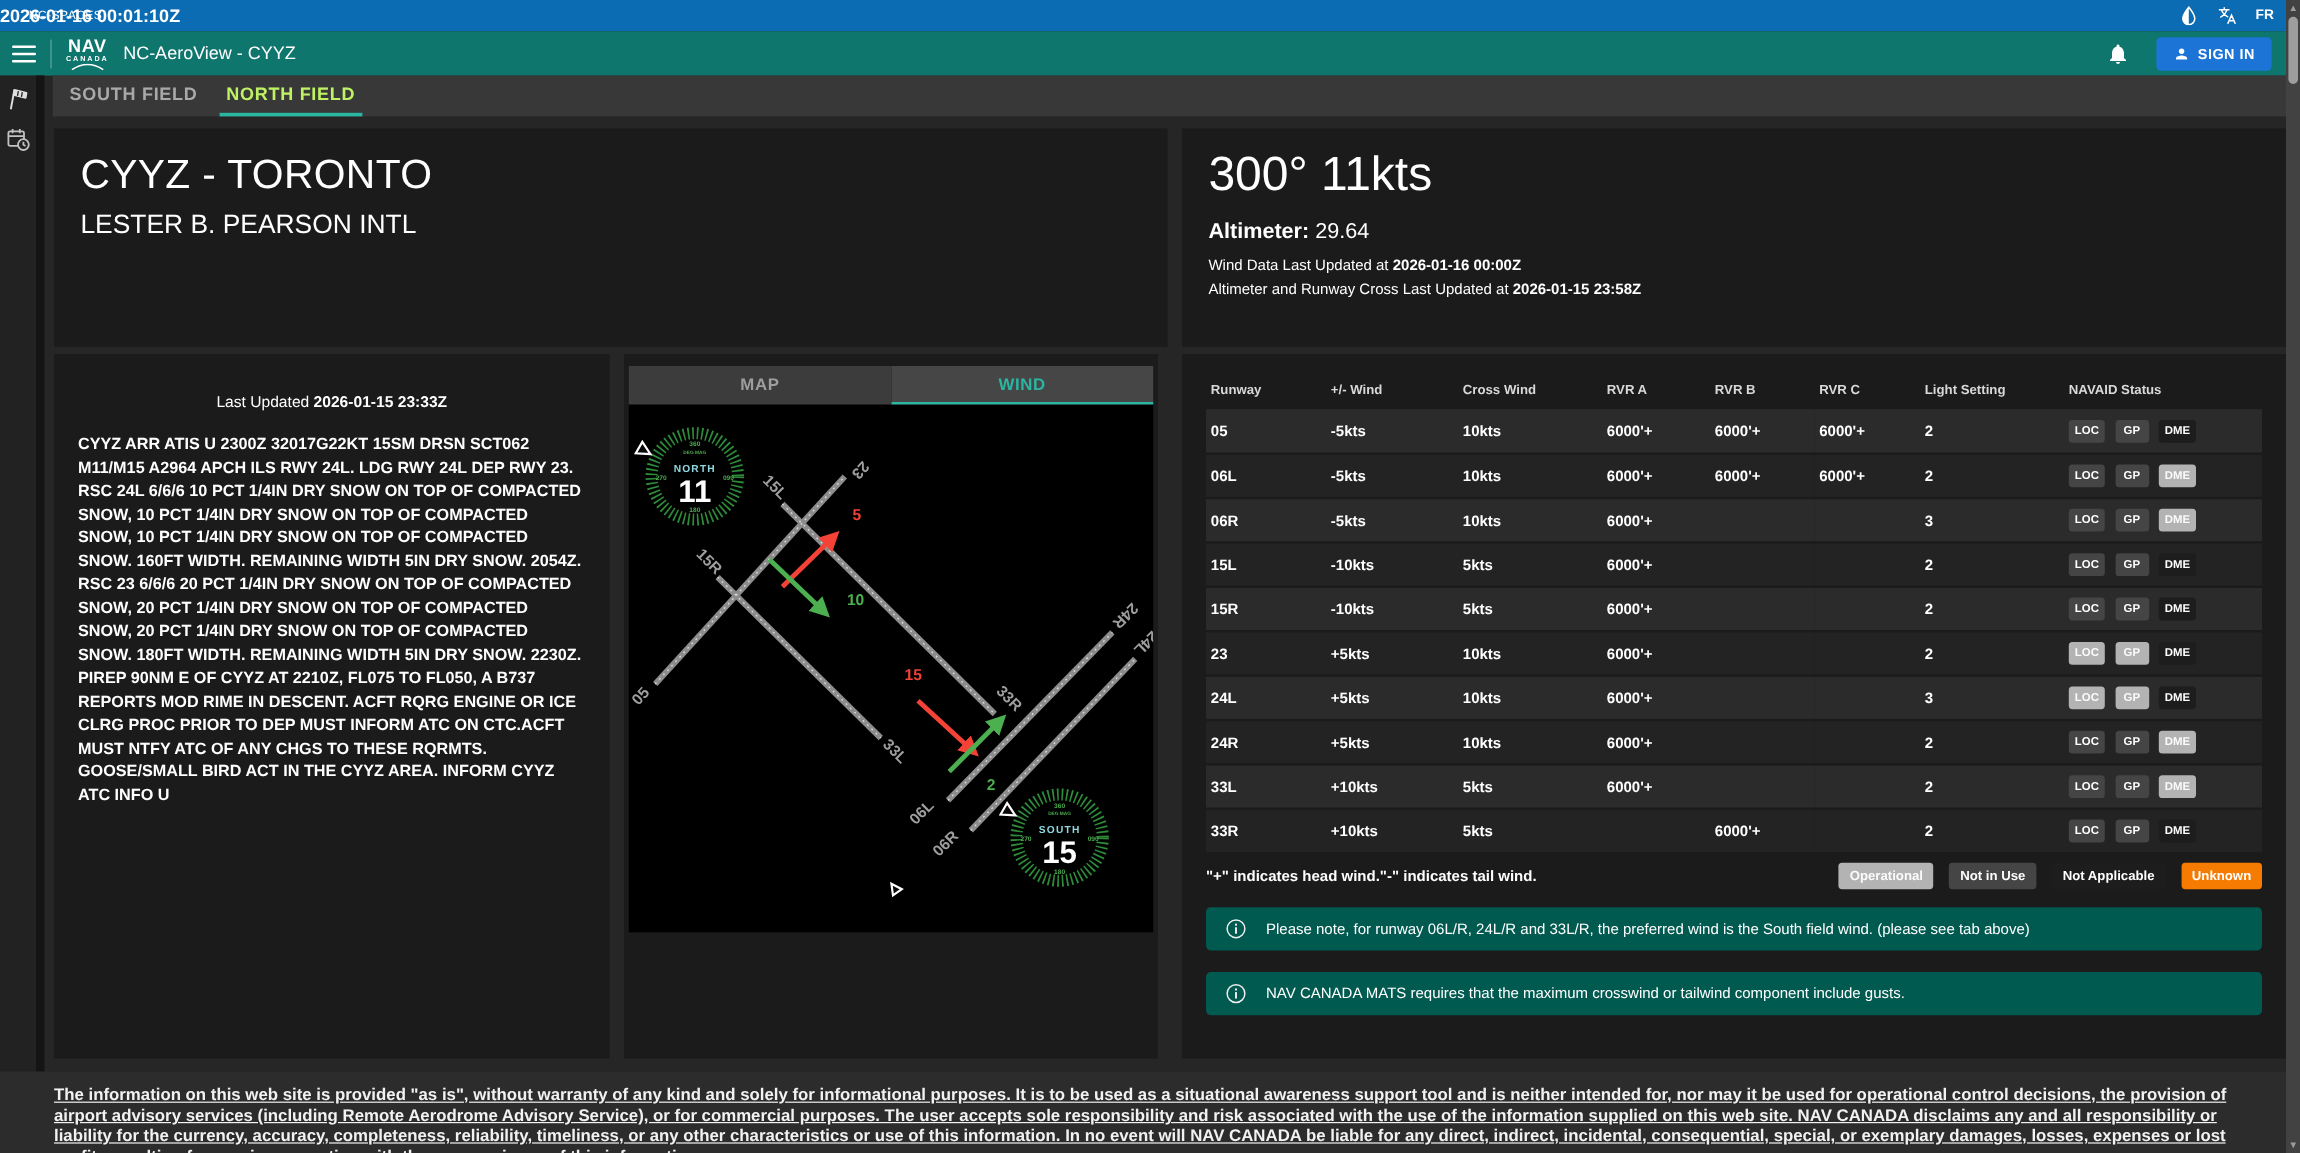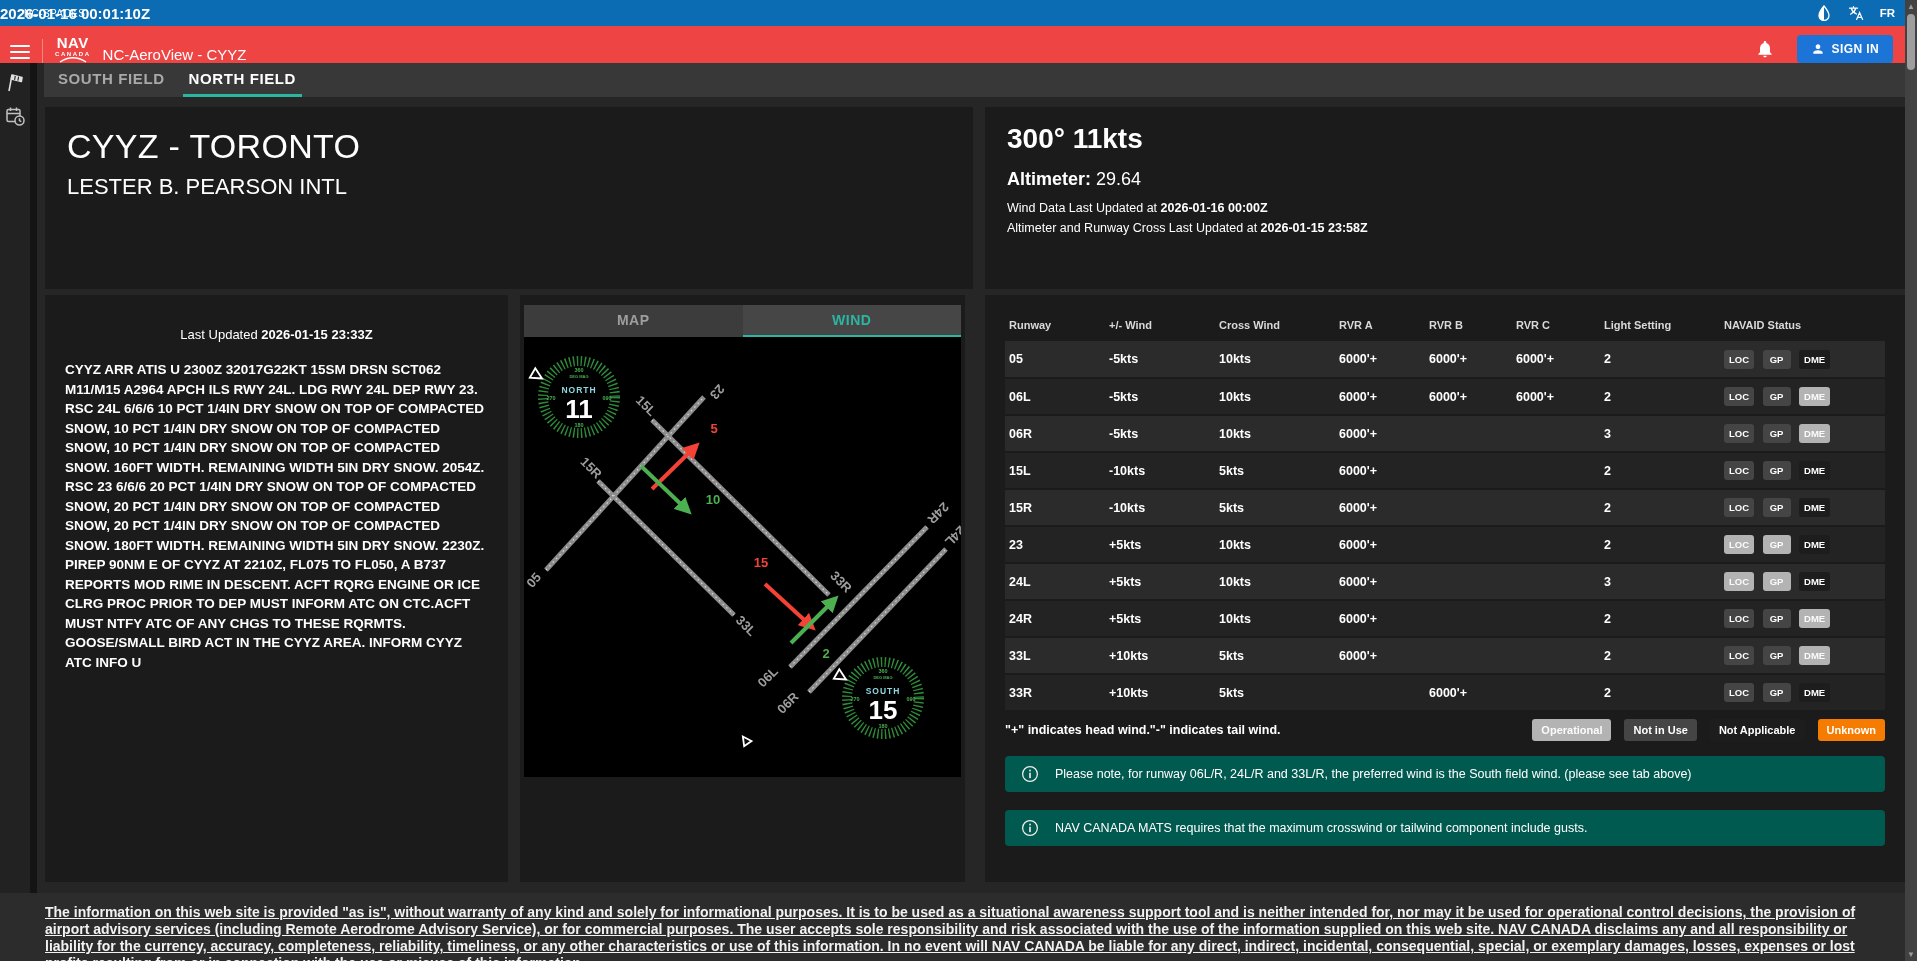--- a/index.html
+++ b/index.html
@@ -10,22 +10,22 @@
   
   .utility-bar { position:absolute; left:0; top:0; width:1917px; height:26px; background:#0b6cb4;
     display:flex; align-items:center; color:#fff; }
   .util-brand { position:absolute; left:24px; font-size:10px; font-weight:normal; letter-spacing:.4px; }
   .util-clock { position:absolute; left:0; right:0; text-align:left; font-size:15px; font-weight:bold; }
   .util-right { position:absolute; right:22px; display:flex; align-items:center; gap:16px; }
   .util-right .lang { font-size:11.5px; font-weight:bold; }
   .uicon { width:16px; height:16px; display:inline-block; cursor:pointer; }
 
   
-  .app-bar { position:absolute; left:0; top:26px; width:1917px; height:37px; background:#ef4444;
-    display:flex; align-items:flex-end; color:#fff; }
+  .app-bar { position:absolute; left:0; top:26px; width:1917px; height:37px; background:#0f766e;
+    display:flex; align-items:center; color:#fff; }
   .hamburger { width:20px; margin-left:10px; cursor:pointer; }
   .hamburger span { display:block; height:2px; background:#fff; margin:4px 0; border-radius:1px; }
   .bar-divider { width:1px; height:24px; background:rgba(255,255,255,.35); margin:0 12px 0 12px; }
   .logo { display:flex; flex-direction:column; align-items:center; line-height:1; cursor:pointer; }
   .logo .l1 { font-size:15px; font-weight:800; letter-spacing:.5px; }
   .logo .l2 { font-size:6px; font-weight:bold; letter-spacing:1.6px; margin-top:1px; }
   .app-title { margin-left:12px; font-size:15px; font-weight:500; }
   .appbar-right { position:absolute; right:24px; display:flex; align-items:center; gap:22px; }
   .bell { width:20px; height:20px; cursor:pointer; }
   .signin-btn { display:flex; align-items:center; gap:7px; background:#1b74d6; border:none; color:#fff;
@@ -35,30 +35,30 @@
   
   .side-rail { position:absolute; left:0; top:63px; width:37px; height:830px; background:#222;
     border-right:7px solid #141414; display:flex; flex-direction:column; align-items:center; padding-top:8px; gap:12px; }
   .rail-icon { width:22px; height:22px; cursor:pointer; opacity:.92; }
 
   
   .field-tabs { position:absolute; left:44px; top:63px; right:0; height:34px; background:#383838;
     display:flex; align-items:stretch; padding-left:8px; gap:12px; }
   .ftab { display:flex; align-items:center; padding:0 6px; font-size:15px; font-weight:bold;
     letter-spacing:.6px; color:#a9a9a9; cursor:pointer; border-bottom:3px solid transparent; }
-  .ftab.active { color:#ffffff; border-bottom-color:#2bb6a3; }
+  .ftab.active { color:#bef264; border-bottom-color:#2bb6a3; }
 
   
   .card { position:absolute; background:#1b1b1b; }
   .card-airport { left:45px; top:107px; width:928px; height:182px; padding:14px 22px; color:#fff; }
   .card-airport h1 { font-size:34px; font-weight:500; margin-top:6px; letter-spacing:.3px; }
   .card-airport h2 { font-size:22px; font-weight:400; margin-top:8px; }
 
   .card-windsum { left:985px; top:107px; width:920px; height:182px; padding:12px 22px; color:#fff; }
-  .wind-big { font-size:28px; font-weight:700; margin-top:4px; }
+  .wind-big { font-size:40px; font-weight:400; margin-top:4px; }
   .alt-line { font-size:18px; margin-top:14px; }
   .alt-line b { font-weight:bold; }
   .upd-line { font-size:12.5px; margin-top:11px; }
   .upd-line b { font-weight:bold; }
   .upd-line + .upd-line { margin-top:6px; }
 
   .card-atis { left:45px; top:295px; width:463px; height:587px; padding:18px 20px; color:#fff; }
   .atis-title { text-align:center; font-size:16px; font-weight:bold; margin-top:4px; }
   .atis-upd { text-align:center; font-size:13px; margin-top:14px; }
   .atis-upd b { font-weight:bold; }

